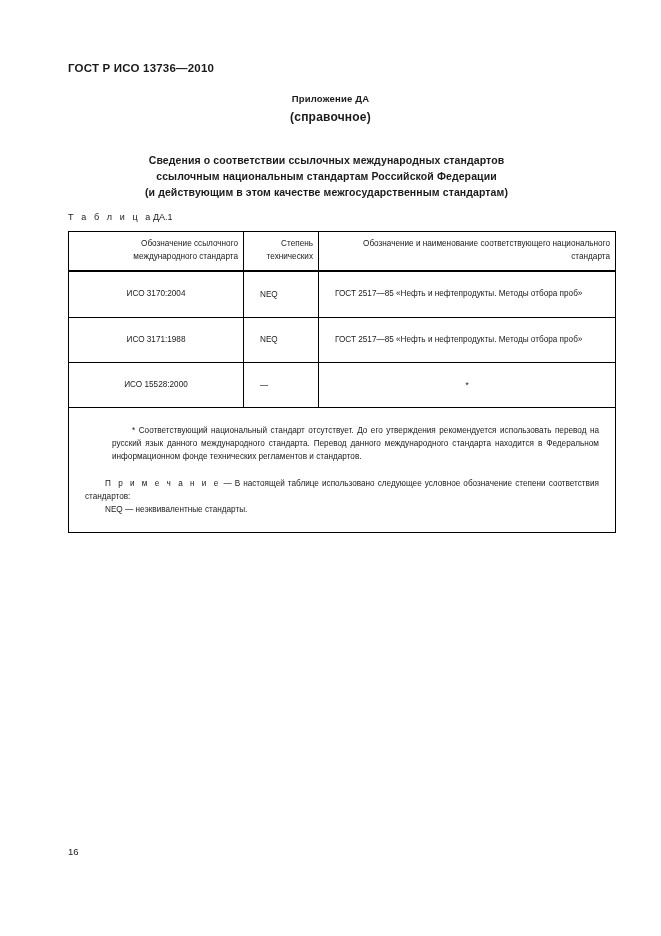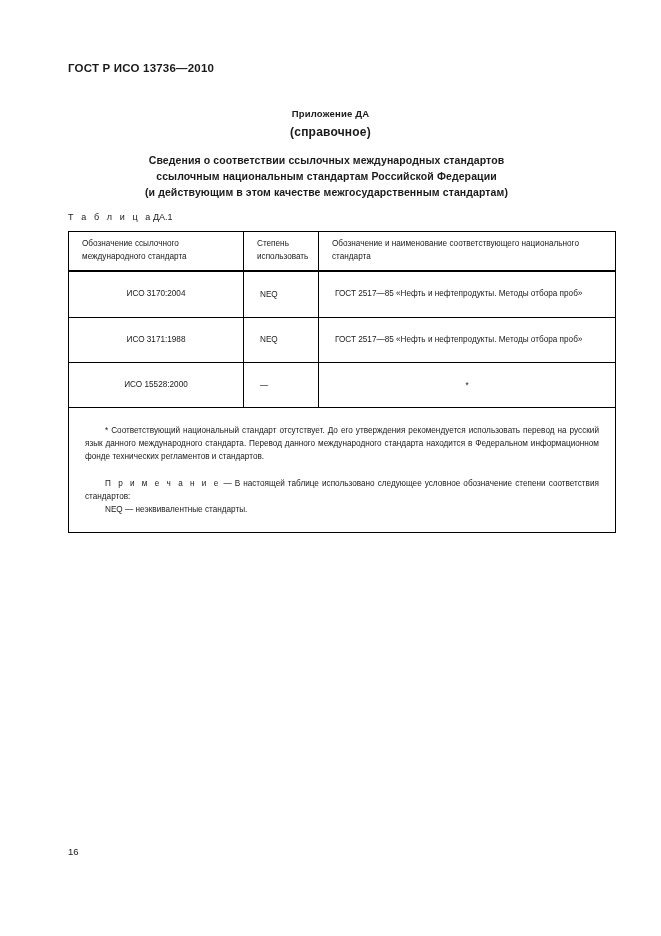--- a/index.html
+++ b/index.html
@@ -31,21 +31,20 @@
     white-space: nowrap;
   }
 
   
   .annex-block {
     position: absolute;
     left: 0;
     right: 0;
     top: 93px;
     text-align: center;
-    margin-top: 15px;
   }
   .annex-title {
     font-size: 9.5px;
     font-weight: bold;
     letter-spacing: 0.2px;
   }
   .annex-kind {
     font-size: 12px;
     font-weight: bold;
     margin-top: 6px;
@@ -91,22 +90,22 @@
     border: 1px solid #000000;
     padding: 16px;
     vertical-align: middle;
     font-weight: normal;
   }
   .col-a { width: 175px; }
   .col-b { width: 75px; }
   .col-c { width: 297px; }
 
   .ref-table thead td {
-    text-align: left;
-    padding: 6px 5px 7px 13px;
+    text-align: right;
+    padding: 6px 5px 7px 21px;
     line-height: 12.5px;
     border-bottom-width: 2px;
   }
   .hdr-cell span { display: block; }
 
   .cell-code {
     text-align: center;
     padding: 6px 4px 7px 4px;
     line-height: 12px;
   }
@@ -133,20 +132,21 @@
     font-size: 8.2px;
     line-height: 13.2px;
     text-align: justify;
     text-align-last: left;
   }
   .notes-cell p {
     margin: 0;
   }
   .notes-cell p.footnote {
     text-indent: 20px;
+    margin-left: 27px;
   }
   .notes-cell p.note-main {
     text-indent: 20px;
     margin-top: 13px;
   }
   .notes-cell p.note-abbr {
     margin-top: 0;
     padding-left: 20px;
   }
   .note-label {
@@ -190,21 +190,21 @@
       <col class="col-c">
     </colgroup>
     <thead>
       <tr>
         <td class="hdr-cell">
           <span>Обозначение ссылочного</span>
           <span>международного стандарта</span>
         </td>
         <td class="hdr-cell">
           <span>Степень</span>
-          <span>использовать</span>
+          <span>технических</span>
         </td>
         <td class="hdr-cell">
           <span>Обозначение и наименование соответствующего национального</span>
           <span>стандарта</span>
         </td>
       </tr>
     </thead>
     <tbody>
       <tr>
         <td class="cell-code">ИСО 3170:2004</td>

